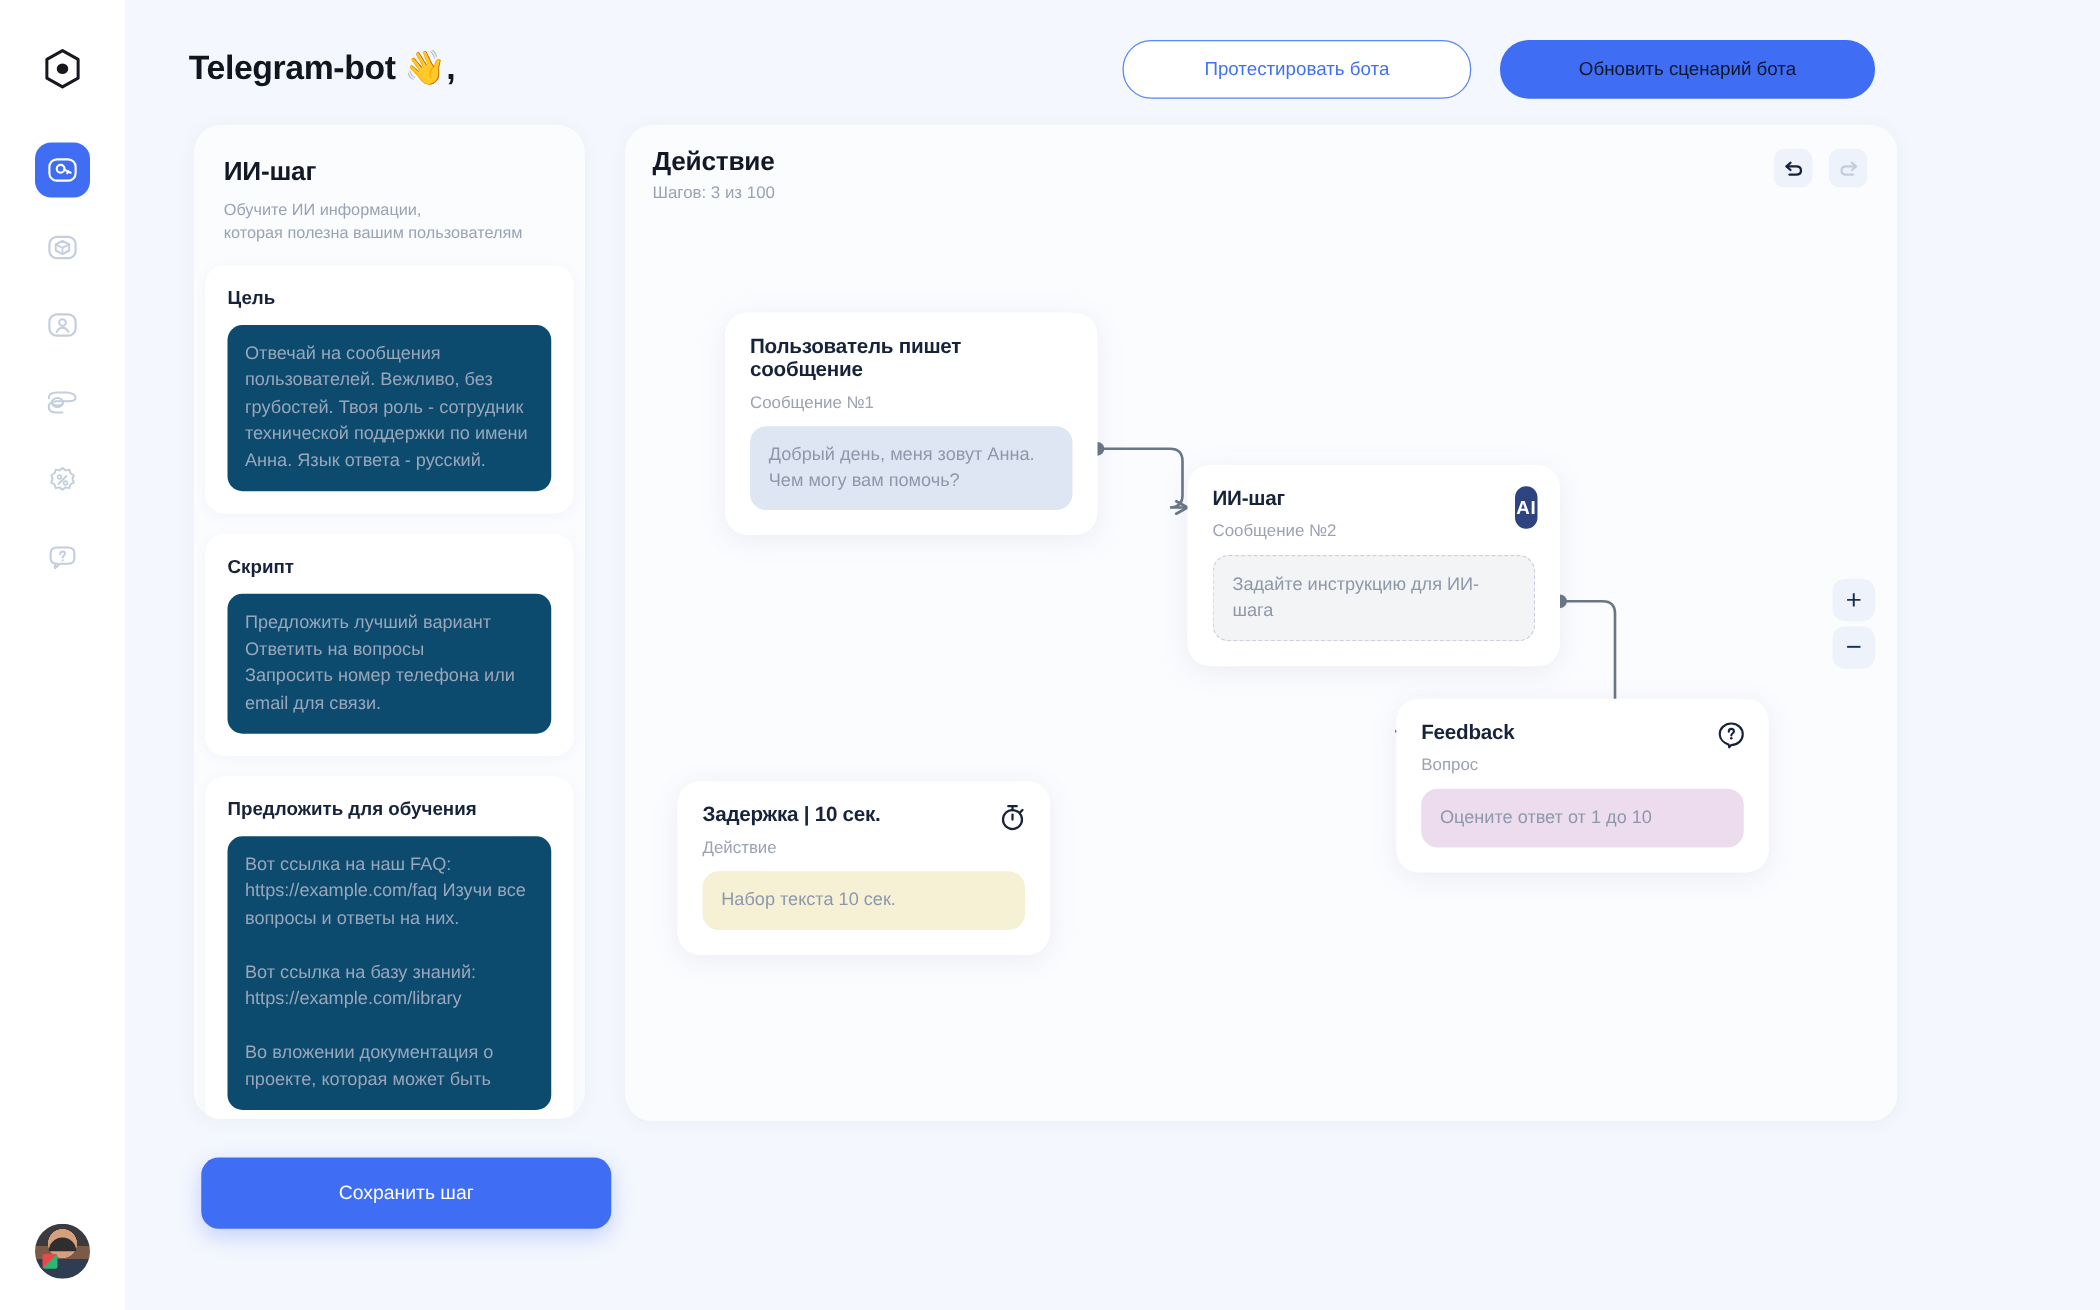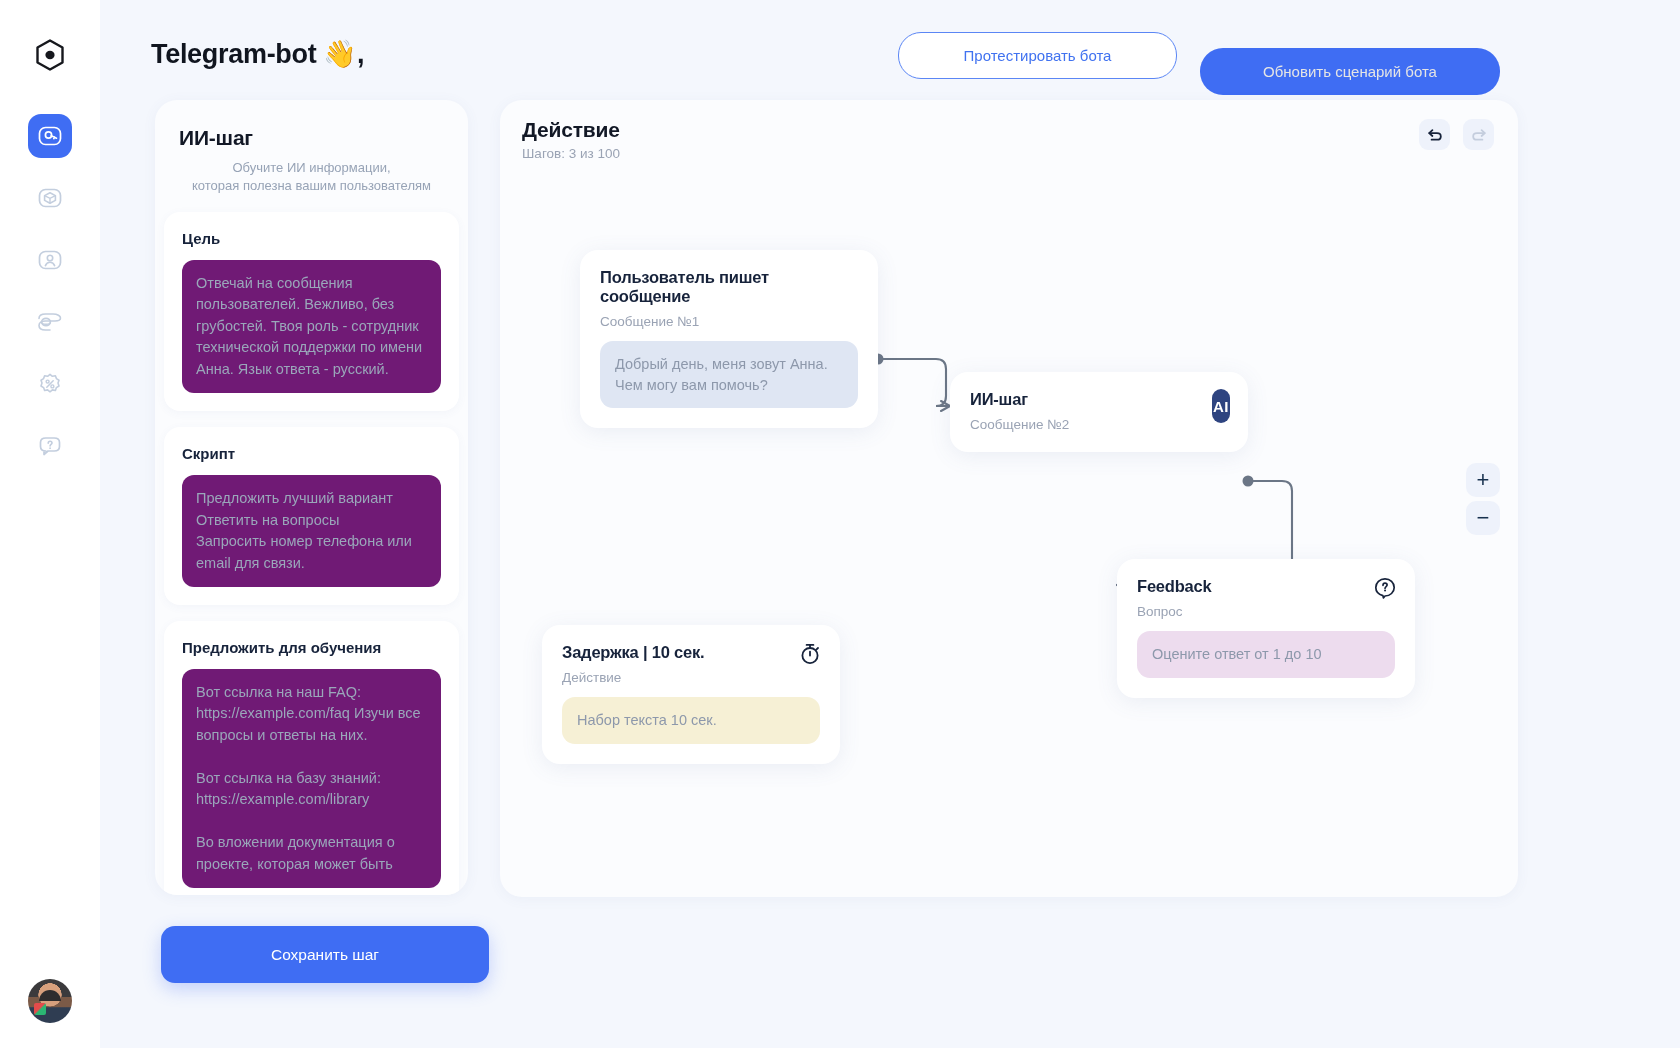--- a/index.html
+++ b/index.html
@@ -55,43 +55,43 @@
   .hdr-btn {
     position: absolute; height: 47px; border-radius: 23px;
     display: flex; align-items: center; justify-content: center;
     font-size: 15px; font-weight: 500; cursor: pointer; white-space: nowrap;
   }
   .btn-test {
     left: 898px; top: 32px; width: 279px;
     background: #ffffff; border: 1.4px solid #5b86f5; color: #4072f0;
   }
   .btn-update {
-    left: 1200px; top: 48px; width: 300px;
-    background: #3f6df3; border: none; color: #e5e5e5;
+    left: 1200px; top: 32px; width: 300px;
+    background: #3f6df3; border: none; color: #0f172a;
   }
 
   
   .left-panel {
     position: absolute; left: 155px; top: 100px;
     width: 313px; height: 795px;
     background: #fbfcfe; border-radius: 22px;
     box-shadow: 0 2px 14px rgba(80,100,150,0.06);
     overflow: hidden;
   }
   .lp-head { padding: 26px 24px 0 24px; }
   .lp-title { font-size: 21px; font-weight: 600; color: #121826; letter-spacing:-0.2px; }
   .lp-sub { margin-top: 9px; font-size: 13px; line-height: 1.42; color: #97a3b6; }
   .lp-card {
     margin: 16px 9px 0 9px; background: #ffffff; border-radius: 16px;
     padding: 18px 18px 18px 18px;
     box-shadow: 0 2px 10px rgba(80,100,150,0.05);
   }
   .lp-card-title { font-size: 15px; font-weight: 700; color: #17233b; }
   .lp-field {
-    margin-top: 13px; background: #701a75; border-radius: 12px;
+    margin-top: 13px; background: #0c4a6e; border-radius: 12px;
     padding: 13px 14px; font-size: 14.5px; line-height: 1.48;
     color: #9aa7ba; white-space: pre-wrap;
   }
   .save-btn {
     position: absolute; left: 161px; bottom: 65px;
     width: 328px; height: 57px; border-radius: 14px;
     background: #3f6df3; color: #ffffff;
     display: flex; align-items: center; justify-content: center;
     font-size: 15.5px; font-weight: 500; cursor: pointer;
     box-shadow: 0 6px 18px rgba(63,109,243,0.28);
@@ -230,21 +230,21 @@
   </div>
 
   <div class="page-title">Telegram-bot 👋,</div>
 
   <div class="hdr-btn btn-test">Протестировать бота</div>
   <div class="hdr-btn btn-update">Обновить сценарий бота</div>
 
   <div class="left-panel">
     <div class="lp-head">
       <div class="lp-title">ИИ-шаг</div>
-      <div class="lp-sub" style="white-space:pre-wrap;text-align:center;">Обучите ИИ информации,
+      <div class="lp-sub" style="white-space:pre-wrap;">Обучите ИИ информации,
 которая полезна вашим пользователям</div>
     </div>
 
     <div class="lp-card">
       <div class="lp-card-title">Цель</div>
       <div class="lp-field">Отвечай на сообщения пользователей. Вежливо, без грубостей. Твоя роль - сотрудник технической поддержки по имени Анна. Язык ответа - русский.</div>
     </div>
 
     <div class="lp-card">
       <div class="lp-card-title">Скрипт</div>
@@ -299,20 +299,21 @@
       <div class="node-title">Пользователь пишет сообщение</div>
       <div class="node-sub">Сообщение №1</div>
       <div class="node-bubble bubble-blue">Добрый день, меня зовут Анна.
 Чем могу вам помочь?</div>
     </div>
 
     <div class="node" id="node-ai">
       <div class="node-title">ИИ-шаг</div>
       <div class="node-badge">AI</div>
       <div class="node-sub">Сообщение №2</div>
+      <div class="node-bubble bubble-dashed">Задайте инструкцию для ИИ-шага</div>
     </div>
 
     <div class="node" id="node-feedback">
       <div class="node-title">Feedback</div>
       <div class="node-icon">
         <svg width="24" height="24" viewBox="0 0 24 24" fill="none">
           <path d="M12 2.8 C17.2 2.8 21.2 6.6 21.2 11.4 C21.2 16.2 17.2 20 12 20 L10.4 21.9 L9.9 19.6 C6 18.4 2.8 15.3 2.8 11.4 C2.8 6.6 6.8 2.8 12 2.8 Z" stroke="currentColor" stroke-width="1.7" fill="none" stroke-linejoin="round"></path>
           <path d="M10 9.3 C10 7.9 10.9 7.1 12 7.1 C13.2 7.1 14.1 7.9 14.1 9.1 C14.1 10.6 12.05 10.6 12.05 12.3" stroke="currentColor" stroke-width="1.7" stroke-linecap="round" fill="none"></path>
           <circle cx="12.05" cy="14.6" r="1" fill="currentColor"></circle>
         </svg>

